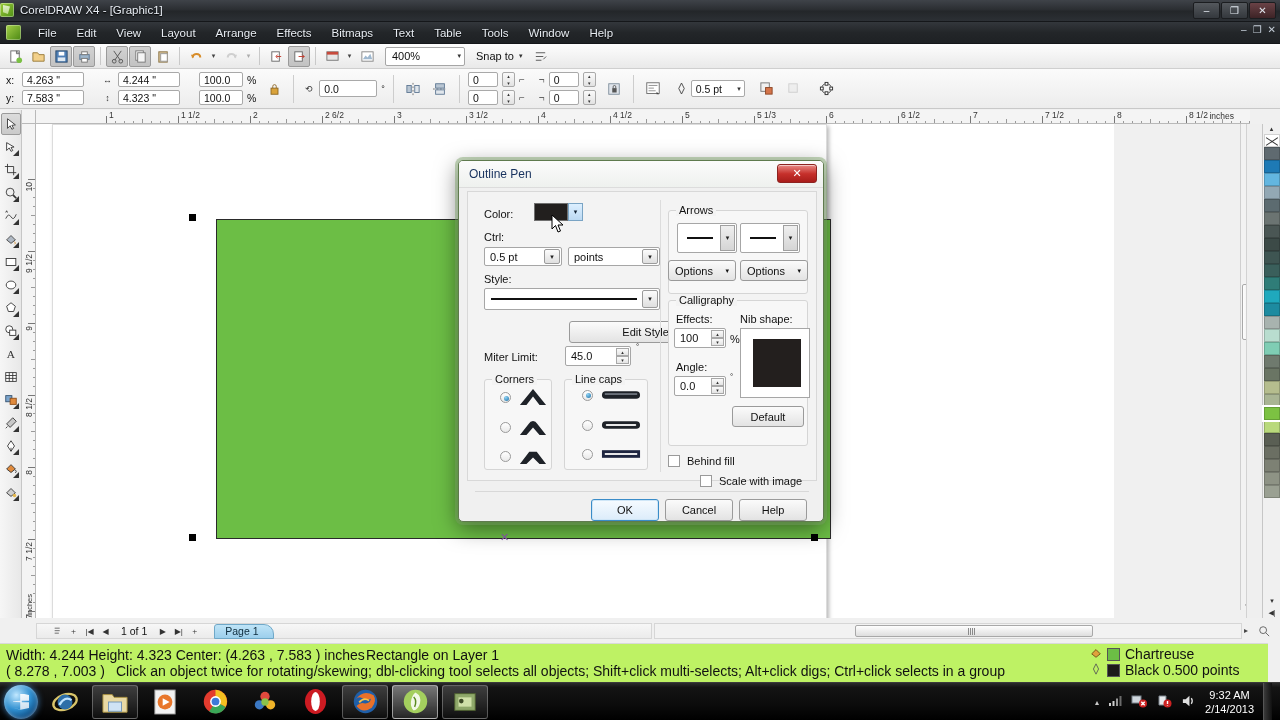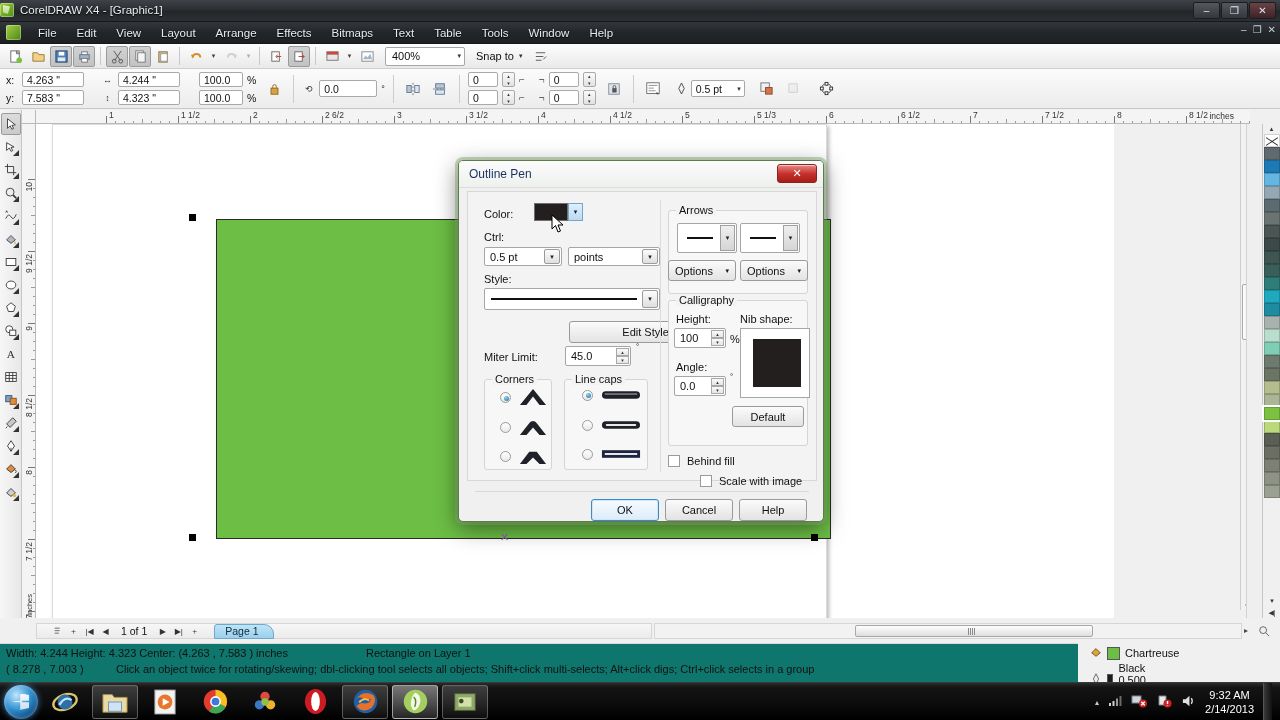--- a/index.html
+++ b/index.html
@@ -193,22 +193,22 @@
   .swatch.none{background:#fff;position:relative;}
   .swatch.none:after,.swatch.none:before{content:"";position:absolute;left:0;top:50%;width:100%;height:1px;background:#333;}
   .swatch.none:after{transform:rotate(33deg)}.swatch.none:before{transform:rotate(-33deg)}
   .swatch.sel{outline:2px solid #fff;box-shadow:0 0 0 1px #333;z-index:2;position:relative;}
 
   
   #dockstrip{position:absolute;right:18px;top:124px;width:16px;height:494px;background:#efefef;border-left:1px solid #d2d2d2;}
 
   
   #statusbar{
-    position:absolute;left:0;top:643px;width:1078px;height:39px;background:#0f766e;
-    border-top:1px solid #d9d9d9;font-size:11px;color:#111;
+    position:absolute;left:0;top:643px;width:1268px;height:39px;background:#bef264;
+    border-top:1px solid #d9d9d9;font-size:14px;color:#111;
   }
   .sb-r1{position:absolute;left:6px;top:3px;}
   .sb-obj{position:absolute;left:366px;top:3px;}
   .sb-coord{position:absolute;left:6px;top:19px;}
   .sb-hint{position:absolute;left:116px;top:19px;}
   .sb-fill{position:absolute;left:1090px;top:2px;display:flex;align-items:center;gap:5px;}
   .sb-outl{position:absolute;left:1090px;top:18px;display:flex;align-items:center;gap:5px;}
   .cchip{width:13px;height:13px;border:1px solid #555;}
 
   
@@ -1143,21 +1143,21 @@
             <span style="font-size:7px">▾</span>
         </div>
         <div class="btn" style="left:272px;top:68px;width:68px;height:21px;justify-content:space-between;padding:0 6px;">
           <span>Options</span>
             <span style="font-size:7px">▾</span>
         </div>
 
         <div class="grp" style="left:200px;top:108px;width:140px;height:146px;"></div>
         <span class="grp-lab" style="left:208px;top:102px;">Calligraphy</span>
 
-        <span class="lbl" style="left:208px;top:121px;">Height:</span>
+        <span class="lbl" style="left:208px;top:121px;">Effects:</span>
         <div class="spinbox" style="left:206px;top:136px;width:52px;height:20px;">
           <span>100</span>
           <span class="spinbtns">
               <i>▴</i>
               <i>▾</i>
             </span>
         </div>
         <span class="lbl" style="left:262px;top:141px;">%</span>
 
         <span class="lbl" style="left:208px;top:169px;">Angle:</span>

